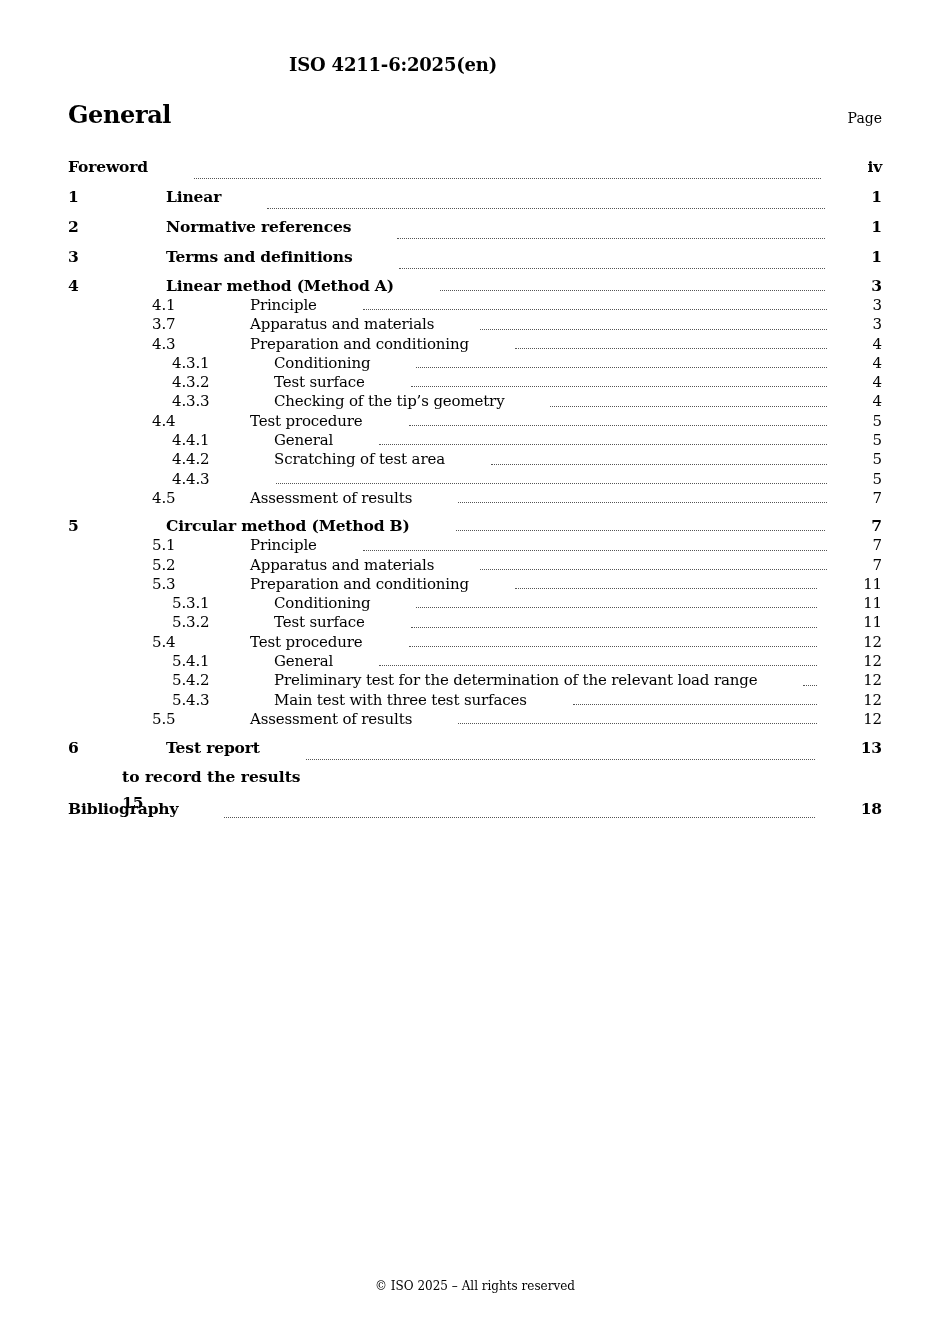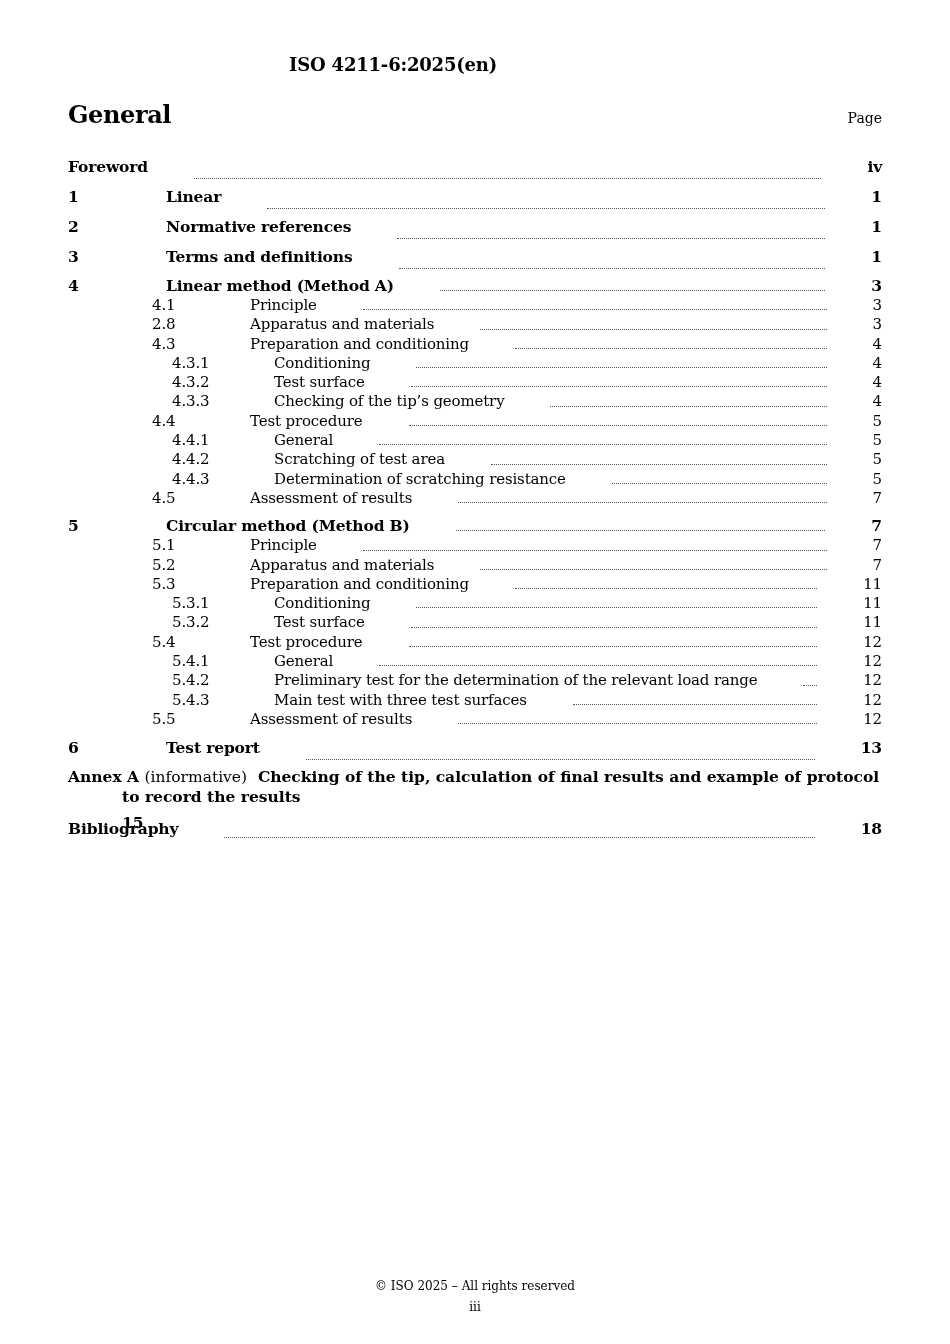--- a/index.html
+++ b/index.html
@@ -87,21 +87,21 @@
     <span class="leader"></span>
     <span class="pg">3</span>
   </div>
   <div class="row l2">
     <span class="num">4.1</span>
     <span class="title">Principle</span>
     <span class="leader"></span>
     <span class="pg">3</span>
   </div>
   <div class="row l2">
-    <span class="num">2.8</span>
+    <span class="num">3.7</span>
     <span class="title">Apparatus and materials</span>
     <span class="leader"></span>
     <span class="pg">3</span>
   </div>
   <div class="row l2">
     <span class="num">4.3</span>
     <span class="title">Preparation and conditioning</span>
     <span class="leader"></span>
     <span class="pg">4</span>
   </div>
@@ -136,21 +136,20 @@
     <span class="pg">5</span>
   </div>
   <div class="row l3">
     <span class="num">4.4.2</span>
     <span class="title">Scratching of test area</span>
     <span class="leader"></span>
     <span class="pg">5</span>
   </div>
   <div class="row l3">
     <span class="num">4.4.3</span>
-    <span class="title">Determination of scratching resistance</span>
     <span class="leader"></span>
     <span class="pg">5</span>
   </div>
   <div class="row l2">
     <span class="num">4.5</span>
     <span class="title">Assessment of results</span>
     <span class="leader"></span>
     <span class="pg">7</span>
   </div>
   <div class="row l1 after-sub" style="height:20px;line-height:20px;">
@@ -220,35 +219,29 @@
     <span class="pg">12</span>
   </div>
   <div class="row l1 after-sub">
     <span class="num">6</span>
     <span class="title">Test report</span>
     <span class="leader"></span>
     <span class="pg">13</span>
   </div>
 
   <div class="annex">
-    <div class="line1">
-      <span>Annex A</span>
-      <span class="informative">(informative)</span>&nbsp;
-      <span>Checking of the tip, calculation of final results and example of protocol</span>
-    </div>
     <div class="line2">
       <span class="title">to record the results</span>
       <span class="leader"></span>
       <span class="pg">15</span>
     </div>
   </div>
 
   <div class="row l1" style="margin-top:4px;align-items:center;">
     <span class="title">Bibliography</span>
     <span class="leader"></span>
     <span class="pg">18</span>
   </div>
 </div>
 
 <div class="footer">
   <div>© ISO 2025 – All rights reserved</div>
-  <div>iii</div>
 </div>
 
 </body></html>

